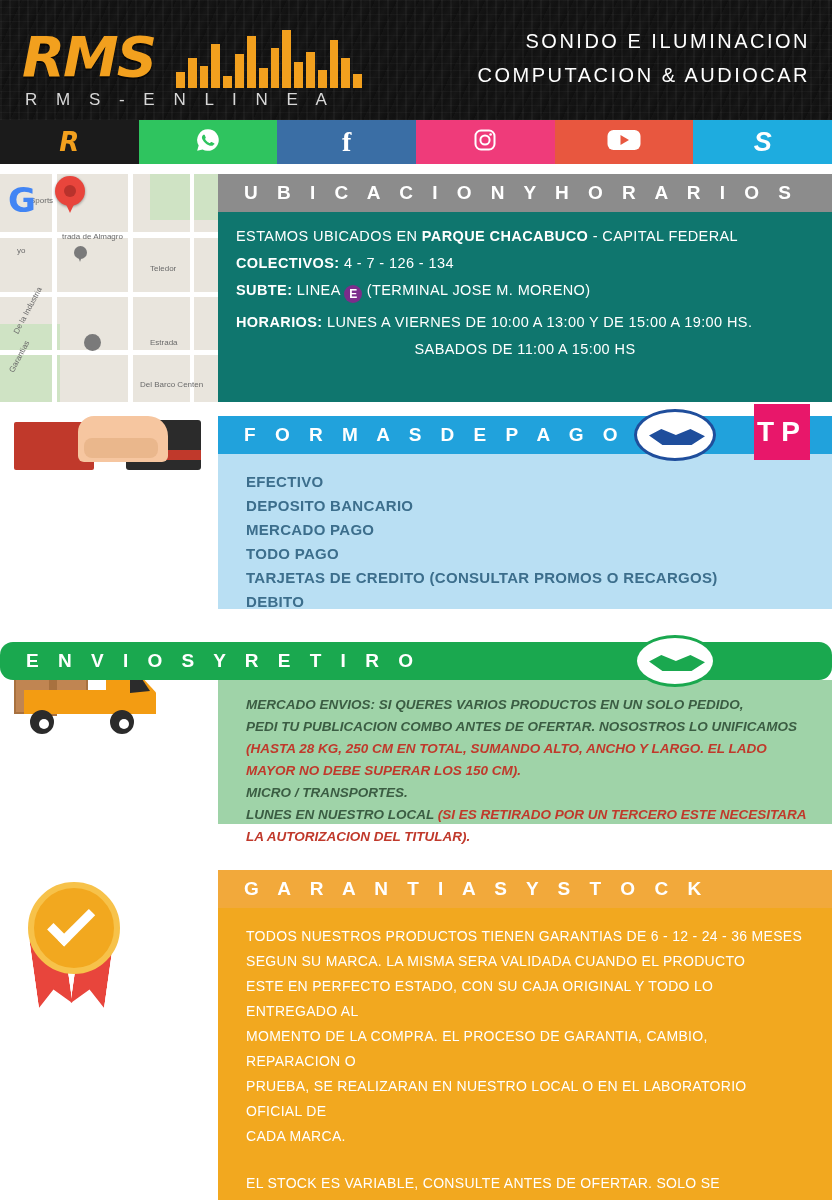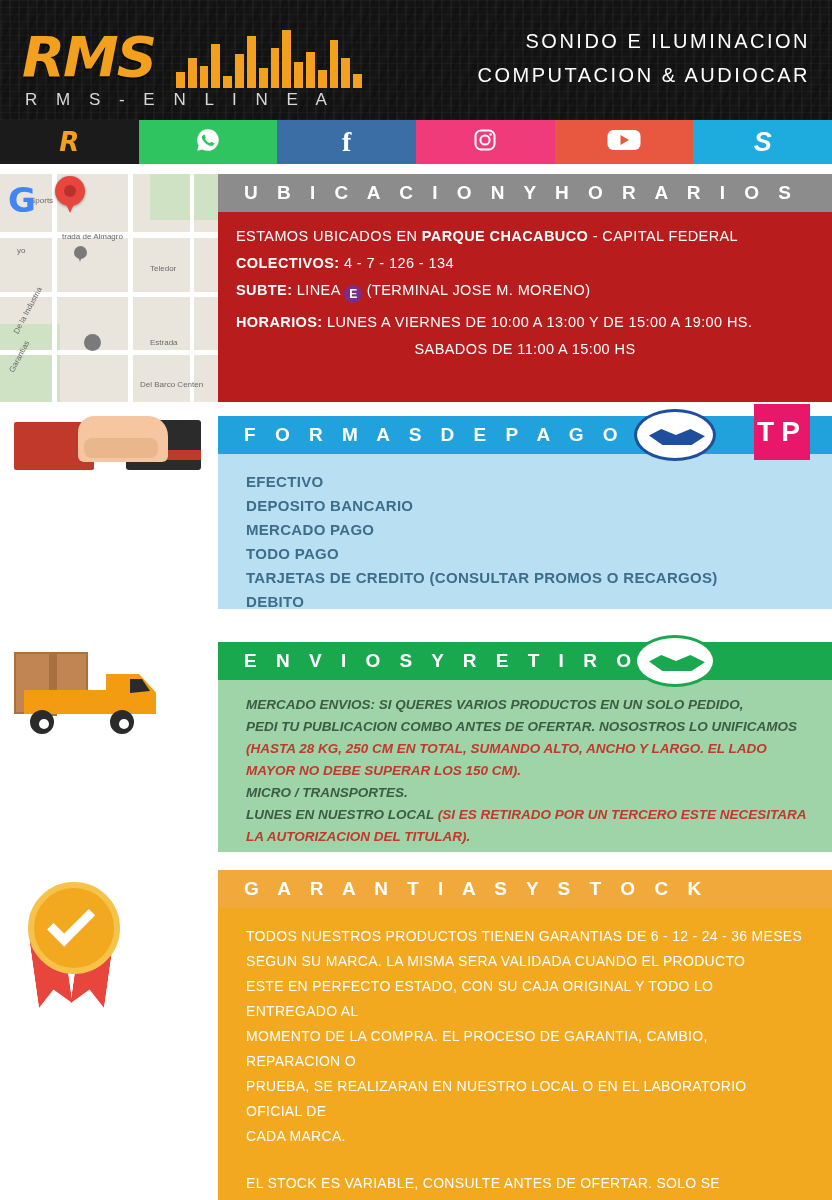--- a/index.html
+++ b/index.html
@@ -169,21 +169,21 @@
   }
   .redpin .hole {
     position: absolute; left: 9px; top: 9px;
     width: 12px; height: 12px; border-radius: 50%;
     background: #b8322c;
   }
   .ubic-right { flex: 1; display: flex; flex-direction: column; }
   .ubic-band { background: #8c8c8c; }
   .ubic-body {
     flex: 1;
-    background: #b91c1c;
+    background: #0f766e;
     color: #ffffff;
     padding: 16px 18px 4px 18px;
   }
   .ubic-body p { margin-bottom: 11px; font-size: 14.5px; letter-spacing: .4px; }
   .ubic-body b { font-weight: bold; }
   .subte-e {
     display: inline-block;
     width: 18px; height: 18px; border-radius: 50%;
     background: #7b2d8b; color: #fff;
     font-size: 12px; font-weight: bold;
@@ -250,29 +250,29 @@
     width: 56px; height: 56px;
     background: #e8176a;
     color: #ffffff;
     font-size: 28px; font-weight: bold;
     display: flex; align-items: center; justify-content: center;
   }
 
   
   .sec-envios { margin-top: 16px; position: relative; height: 212px; }
   .env-band {
-    margin-left: 218px;
     background: #1aa84f;
     position: relative;
+    border-radius: 13px;
   }
   .env-body {
     margin-left: 218px;
     background: #9fd3a8;
     padding: 14px 18px 12px 28px;
-    height: 172px;
+    height: 144px;
     color: #3b5d43;
   }
   .env-body p { font-size: 13.5px; line-height: 22px; font-style: italic; font-weight: bold; }
   .env-body .red { color: #c0392b; }
   .truck { position: absolute; left: 14px; top: 2px; width: 190px; height: 100px; }
   .truck .box {
     position: absolute; left: 0; top: 8px; width: 74px; height: 62px;
     background: #c08552; border: 2px solid #a8713f;
   }
   .truck .box .tape {

